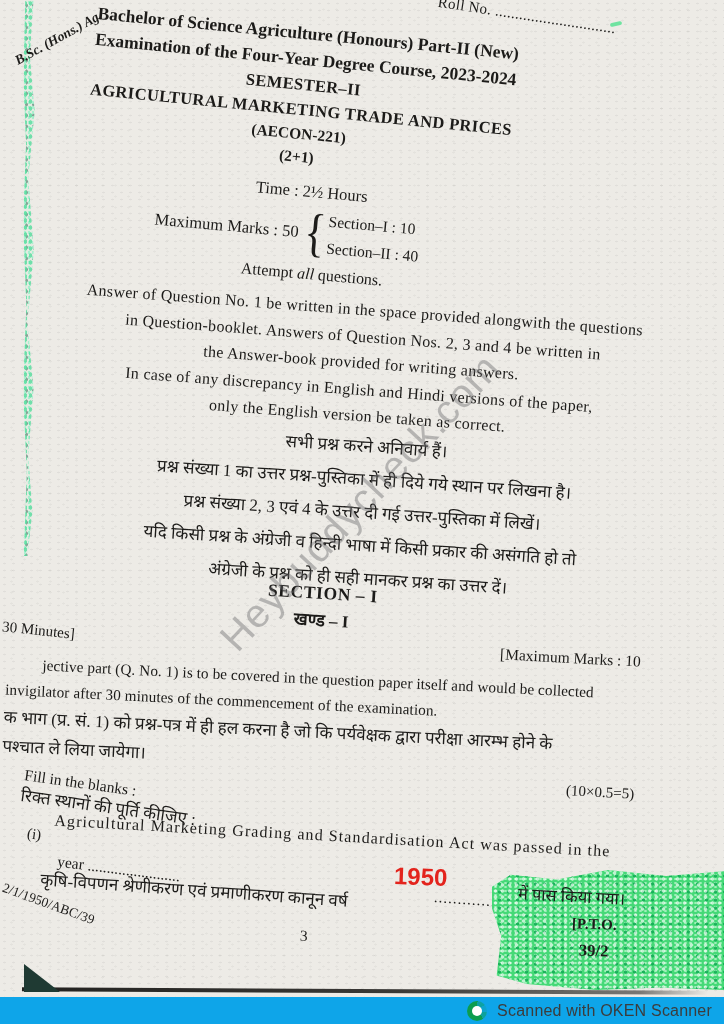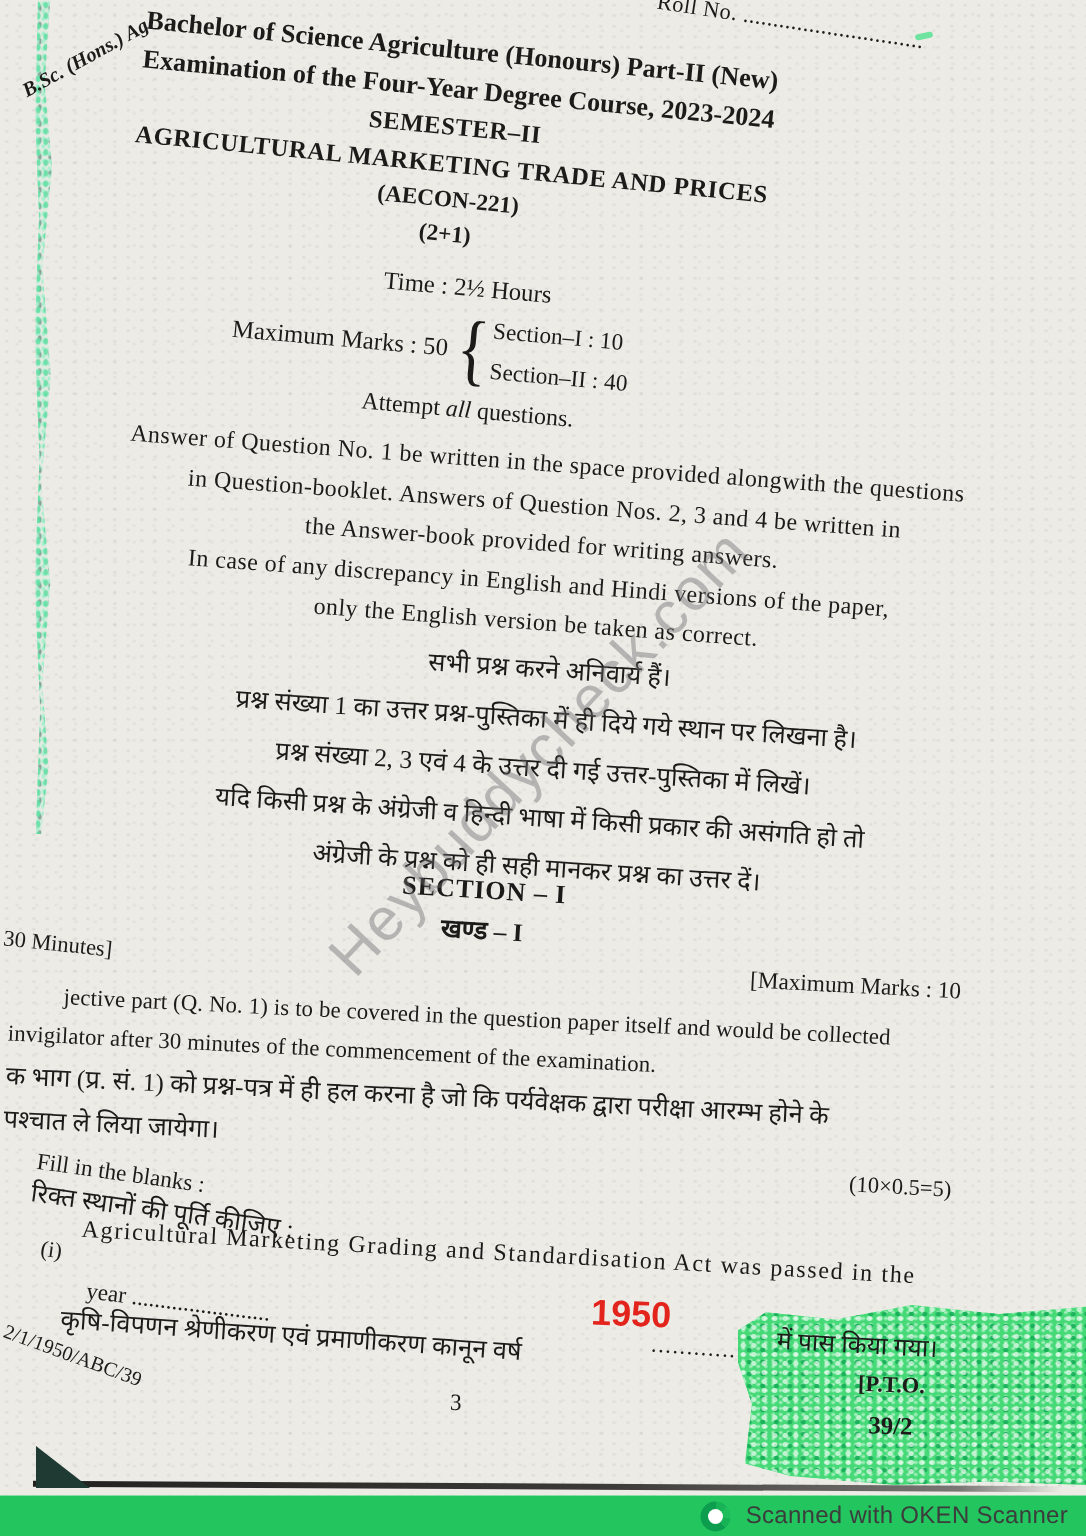--- a/index.html
+++ b/index.html
@@ -93,21 +93,21 @@
     font-family:"Liberation Sans","DejaVu Sans",sans-serif; font-size:40px;
     color:rgba(105,105,108,.42); text-align:center; letter-spacing:1px; pointer-events:none;
   }
 
   .bottom-line { position:absolute; left:22px; top:989px; width:686px; height:4px; transform:rotate(.3deg);
     background:linear-gradient(90deg,#22211f 0%,#3a3936 55%,rgba(58,57,54,.65) 90%,rgba(58,57,54,0) 100%); }
   .corner-tri { position:absolute; left:24px; top:964px; width:0; height:0;
     border-bottom:28px solid #1f3a33; border-right:36px solid transparent; }
 
   .scan-footer {
-    position:absolute; left:0; top:997px; width:724px; height:27px; background:#22c55e; z-index:6;
+    position:absolute; left:0; top:997px; width:724px; height:27px; background:#0ea5e9; z-index:6;
     display:flex; align-items:center; justify-content:flex-end; padding-right:12px; box-sizing:border-box; gap:10px;
     font-family:"Liberation Sans","DejaVu Sans",sans-serif;
   }
   .oken-logo { width:20px; height:20px; border-radius:50%; position:relative; flex:0 0 auto;
     background:conic-gradient(from 140deg, #0c9d4e 0 62%, rgba(12,157,78,.45) 62% 75%, rgba(12,157,78,.18) 75% 88%, rgba(12,157,78,.5) 88% 100%); }
   .oken-logo::after { content:""; position:absolute; inset:5px; background:#fff; border-radius:50%; }
   .oken-text { font-size:16px; color:#3c3c3c; font-weight:500; letter-spacing:.2px; }
 </style>
 </head>
 <body>

